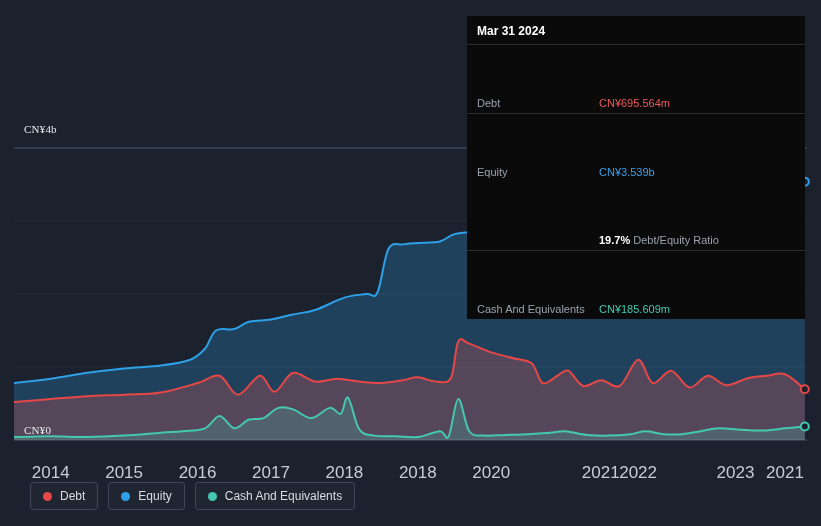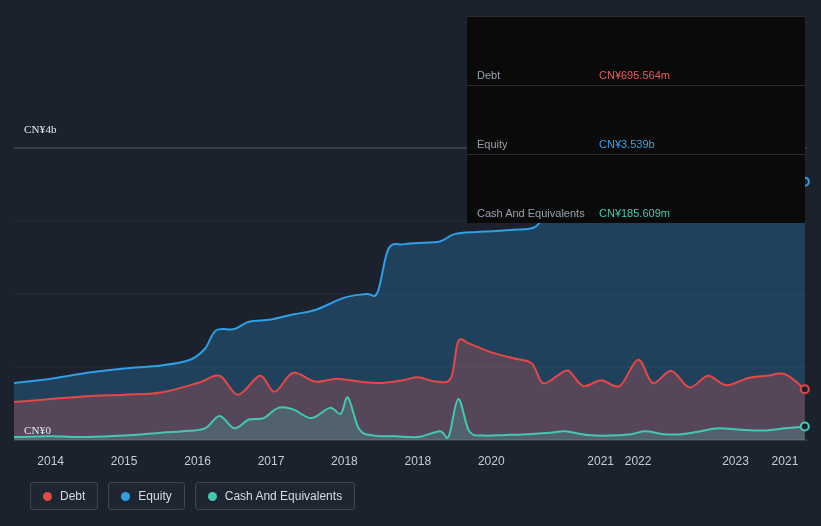--- a/index.html
+++ b/index.html
@@ -5,21 +5,21 @@
   html,body{margin:0;padding:0;background:#10151d;}
   .stage{
     position:relative;width:821px;height:526px;background:#1b222d;
     font-family:"Liberation Sans",sans-serif;overflow:hidden;
   }
   #chart-svg{position:absolute;left:0;top:0;}
   .y-label{position:absolute;color:#e9edf2;font-size:11px;letter-spacing:.2px;font-family:Liberation Serif, serif;}
   .y-top{left:24px;top:123px;}
   .y-bottom{left:24px;top:424px;}
   .x-axis{position:absolute;top:449px;left:0;width:100%;height:16px;}
-  .x-axis span{position:absolute;transform:translateX(-50%);top:5px;color:#c6ccd4;font-size:12px;}
+  .x-axis span{position:absolute;transform:translateX(-50%);top:14px;color:#c6ccd4;font-size:17px;}
 
   .tooltip{position:absolute;left:467px;top:16px;width:338px;background:#0a0a0b;color:#fff;box-sizing:border-box;}
   .tt-header{padding:8px 10px 6px;font-size:12px;font-weight:bold;}
   .tt-row{display:flex;align-items:baseline;padding:4px 10px;font-size:11px;}
   .tt-row.bt{border-top:1px solid #2c2c2e;}
   .tt-label{width:122px;flex-shrink:0;color:#9aa2ad;}
   .tt-value{font-weight:400;margin-top:48px;}
   .ratio-pct{font-weight:bold;color:#ffffff;}
   .ratio-label{color:#9aa2ad;}
 
@@ -67,27 +67,35 @@
       <span style="left: 344.417px;">2018</span>
       <span style="left: 417.843px;">2018</span>
       <span style="left: 491.269px;">2020</span>
       <span style="left: 564.694px; margin-left: 36px;">2021</span>
       <span style="left: 638.12px;">2022</span>
       <span style="left: 711.546px; margin-left: 24px;">2023</span>
       <span style="left: 784.972px;">2021</span>
     </div>
 
   <div class="tooltip">
+    <div class="tt-header">Mar 31 2024</div>
     <div class="tt-row bt">
       <span class="tt-label">Debt</span>
       <span class="tt-value" id="tt-val-debt" style="color: rgb(235, 91, 91);">CN¥695.564m</span>
     </div>
     <div class="tt-row bt">
       <span class="tt-label">Equity</span>
       <span class="tt-value" id="tt-val-equity" style="color: rgb(59, 161, 232);">CN¥3.539b</span>
+    </div>
+    <div class="tt-row">
+      <span class="tt-label"></span>
+      <span class="tt-value">
+        <span class="ratio-pct">19.7%</span>
+        <span class="ratio-label">Debt/Equity Ratio</span>
+      </span>
     </div>
     <div class="tt-row bt">
       <span class="tt-label">Cash And Equivalents</span>
       <span class="tt-value" id="tt-val-cash" style="color: rgb(69, 200, 176);">CN¥185.609m</span>
     </div>
   </div>
 
   <div class="legend">
     <div class="legend-item">
       <span class="legend-dot" id="dot-debt" style="background: rgb(230, 71, 71);"></span>

